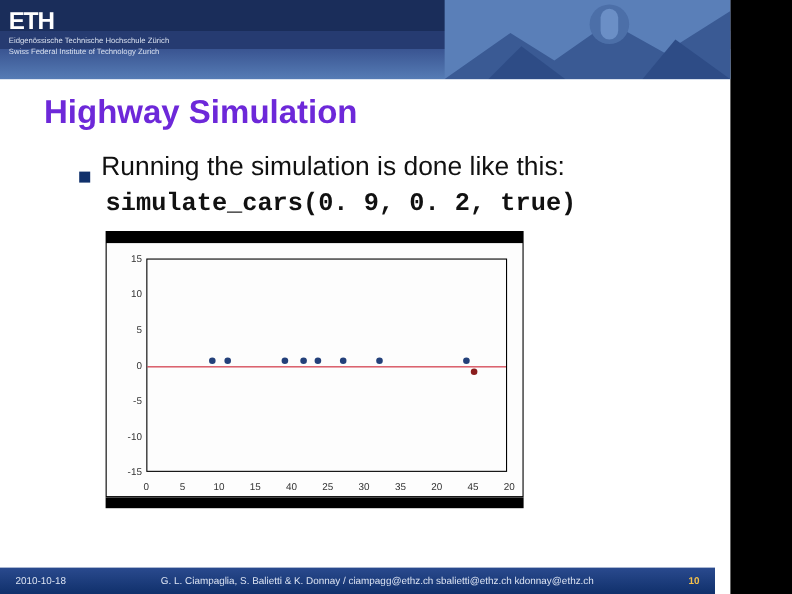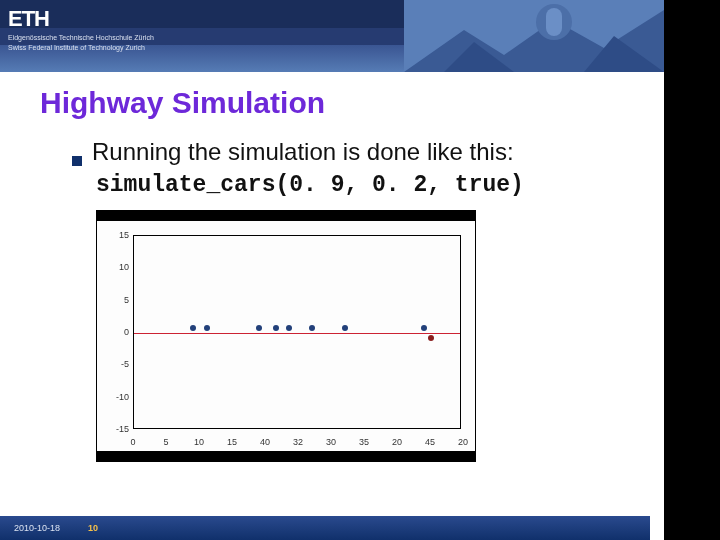--- a/index.html
+++ b/index.html
@@ -81,29 +81,30 @@
           <div class="ytick" style="top: 143.333px;">-5</div>
           <div class="ytick" style="top: 111px;">0</div>
           <div class="ytick" style="top: 78.6667px;">5</div>
           <div class="ytick" style="top: 46.3333px;">10</div>
           <div class="ytick" style="top: 14px;">15</div>
           <div class="xtick" style="left: 36px;">0</div>
           <div class="xtick" style="left: 69px;">5</div>
           <div class="xtick" style="left: 102px;">10</div>
           <div class="xtick" style="left: 135px;">15</div>
           <div class="xtick" style="left: 168px;">40</div>
-          <div class="xtick" style="left: 201px;">32</div>
+          <div class="xtick" style="left: 201px;">25</div>
           <div class="xtick" style="left: 234px;">30</div>
           <div class="xtick" style="left: 267px;">35</div>
           <div class="xtick" style="left: 300px;">20</div>
           <div class="xtick" style="left: 333px;">45</div>
           <div class="xtick" style="left: 366px;">20</div>
         </div>
       <div class="plot-bars"></div>
     </div>
   </div>
 
   <div class="footer">
     <div class="ft-date">2010-10-18</div>
+    <div class="ft-credits">G. L. Ciampaglia, S. Balietti &amp; K. Donnay / ciampagg@ethz.ch sbalietti@ethz.ch kdonnay@ethz.ch</div>
     <div class="ft-page">10</div>
   </div>
 
 </div>
 
 </body></html>

